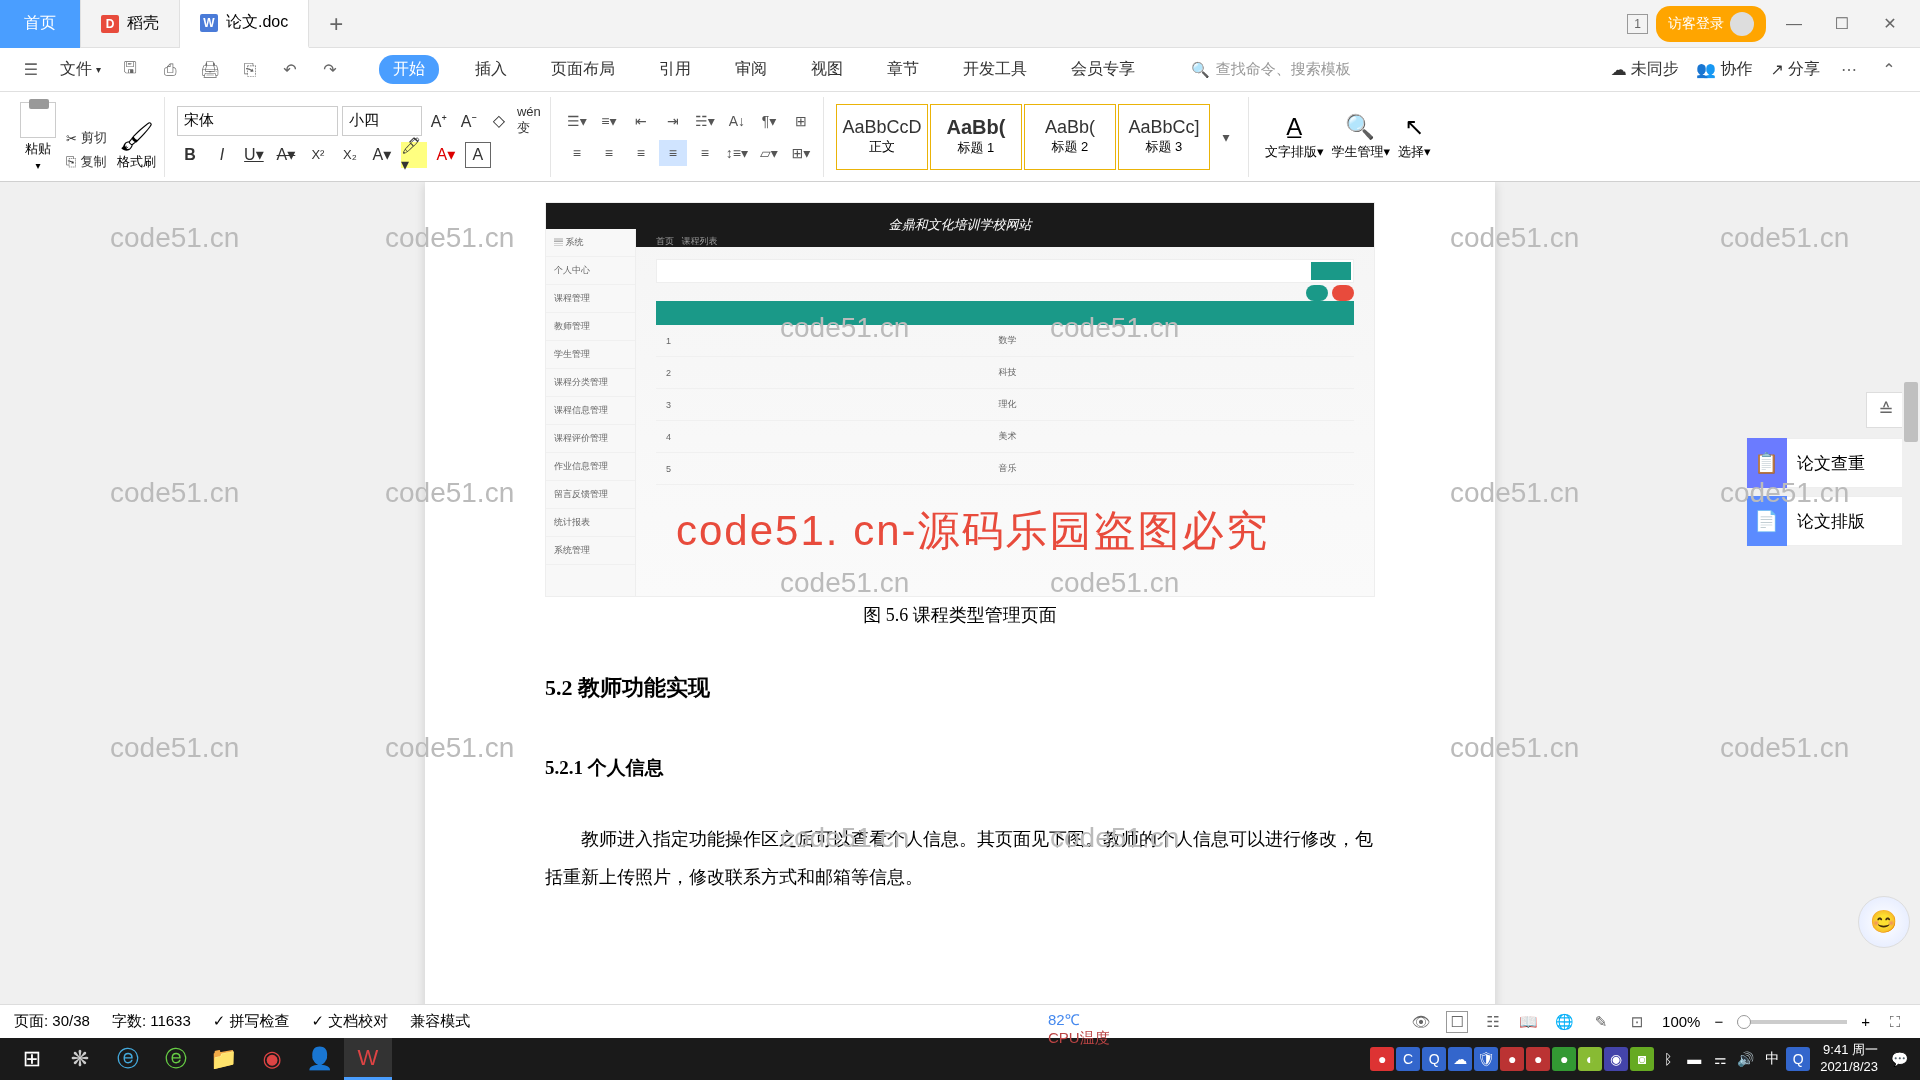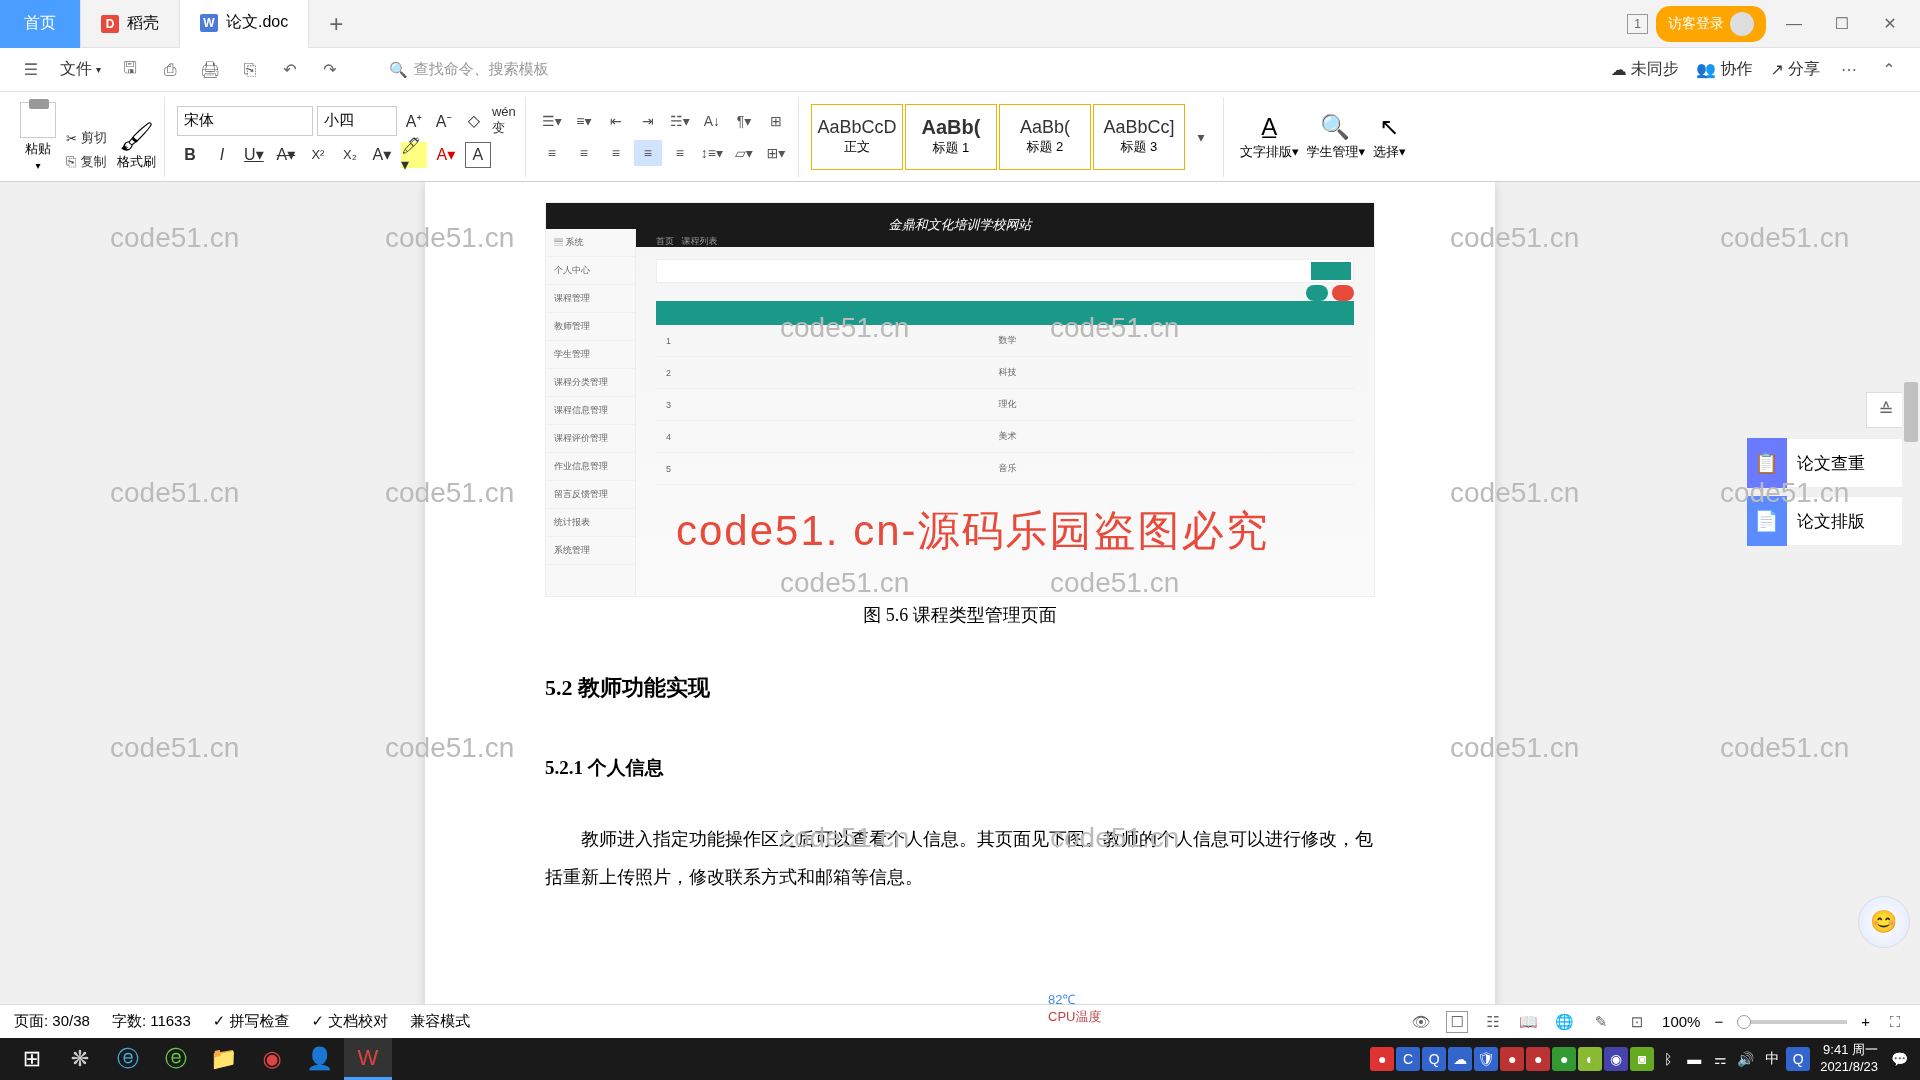--- a/index.html
+++ b/index.html
@@ -34,21 +34,21 @@
 .ribbon { height: 90px; display: flex; align-items: center; padding: 0 12px; border-bottom: 1px solid #d0d0d0; gap: 4px; }
 .ribbon-group { display: flex; flex-direction: column; align-items: center; padding: 0 8px; height: 80px; justify-content: center; border-right: 1px solid #e5e5e5; }
 .ribbon-group:last-child { border-right: none; }
 .paste-btn { display: flex; flex-direction: column; align-items: center; gap: 2px; font-size: 13px; }
 .paste-icon { width: 36px; height: 36px; border: 1px solid #ccc; background: #fff; position: relative; }
 .paste-icon::before { content: ''; position: absolute; top: -4px; left: 8px; width: 20px; height: 10px; background: #999; border-radius: 2px; }
 .clip-btns { display: flex; flex-direction: column; gap: 6px; font-size: 13px; }
 .clip-btn { display: flex; align-items: center; gap: 4px; cursor: pointer; color: #333; }
 .format-brush { display: flex; flex-direction: column; align-items: center; font-size: 13px; }
 .font-row { display: flex; align-items: center; gap: 4px; }
-.font-select { width: 136px; height: 30px; border: 1px solid #ccc; padding: 0 6px; font-size: 15px; }
+.font-select { width: 161px; height: 30px; border: 1px solid #ccc; padding: 0 6px; font-size: 15px; }
 .size-select { width: 80px; height: 30px; border: 1px solid #ccc; padding: 0 6px; font-size: 15px; }
 .font-btns { display: flex; gap: 6px; margin-top: 6px; }
 .fbtn { width: 26px; height: 26px; display: flex; align-items: center; justify-content: center; font-size: 16px; cursor: pointer; color: #333; }
 .fbtn.sm { font-size: 13px; }
 .para-btns { display: flex; flex-direction: column; gap: 6px; }
 .para-row { display: flex; gap: 4px; }
 .pbtn { width: 28px; height: 26px; display: flex; align-items: center; justify-content: center; cursor: pointer; color: #555; font-size: 14px; }
 .pbtn.active { background: #d0e4ff; }
 .styles { display: flex; gap: 2px; align-items: center; }
 .style-box { width: 92px; height: 66px; border: 1px solid #eab308; display: flex; flex-direction: column; align-items: center; justify-content: center; font-size: 13px; cursor: pointer; }
@@ -107,21 +107,21 @@
 .task-btn.active { border-bottom: 3px solid #4a9eff; }
 .task-right { margin-left: auto; display: flex; align-items: center; gap: 2px; color: #fff; font-size: 12px; }
 .tray-ic { width: 24px; height: 24px; display: flex; align-items: center; justify-content: center; font-size: 14px; border-radius: 3px; }
 .clock { text-align: right; padding: 0 8px; line-height: 1.3; font-size: 13px; }
 .scrollbar-v { position: absolute; right: 0; top: 0; bottom: 0; width: 18px; background: #f0f0f0; }
 .scroll-thumb { position: absolute; width: 14px; left: 2px; background: #c0c0c0; border-radius: 2px; height: 60px; top: 200px; }
 
 
 .float-assist { position: absolute; right: 10px; bottom: 90px; width: 52px; height: 52px; border-radius: 50%; background: radial-gradient(#fff,#e0e8ff); border: 1px solid #ddd; display: flex; align-items: center; justify-content: center; font-size: 22px; color: #888; }
 
-.temp-overlay { position: absolute; left: 1048px; bottom: 54px; font-size: 13px; color: #48e; }
+.temp-overlay { position: absolute; left: 1048px; bottom: 32px; font-size: 15px; color: #48e; }
 </style>
 </head>
 <body>
 
 <div class="titlebar">
   <div class="tab home">首页</div>
   <div class="tab">
     <span class="tab-icon d">D</span>
     <span>稻壳</span>
   </div>
@@ -147,20 +147,31 @@
   <span class="qa-btn">
       <span>文件</span> 
       <span style="font-size:10px">▾</span>
     </span>
   <span class="qa-icon">🖫</span>
   <span class="qa-icon">⎙</span>
   <span class="qa-icon">🖨</span>
   <span class="qa-icon">⎘</span>
   <span class="qa-icon">↶</span>
   <span class="qa-icon">↷</span>
+  <div class="menu-tabs">
+    <span class="menu-tab active">开始</span>
+    <span class="menu-tab">插入</span>
+    <span class="menu-tab">页面布局</span>
+    <span class="menu-tab">引用</span>
+    <span class="menu-tab">审阅</span>
+    <span class="menu-tab">视图</span>
+    <span class="menu-tab">章节</span>
+    <span class="menu-tab">开发工具</span>
+    <span class="menu-tab">会员专享</span>
+  </div>
   <div class="search-box">
     <span>🔍</span>
     <span>查找命令、搜索模板</span>
   </div>
   <div class="qa-right">
     <span class="qa-btn">
         <span>☁</span>
         <span>未同步</span>
       </span>
     <span class="qa-btn">

